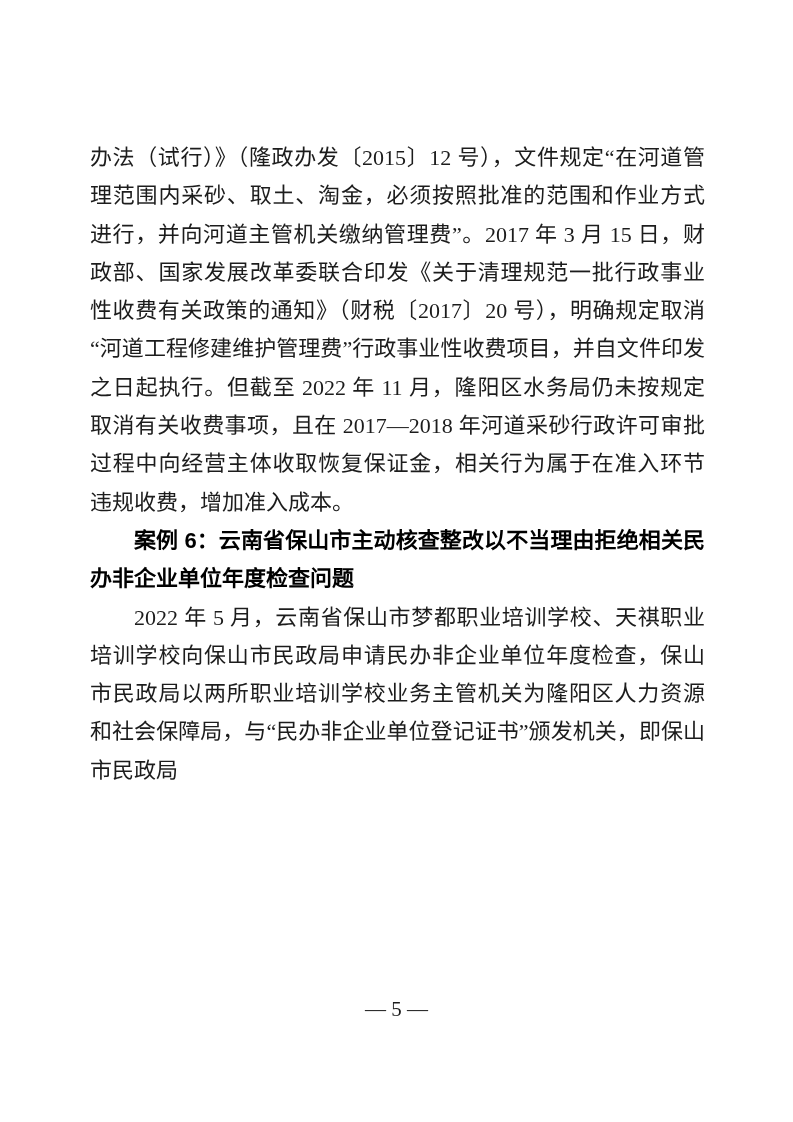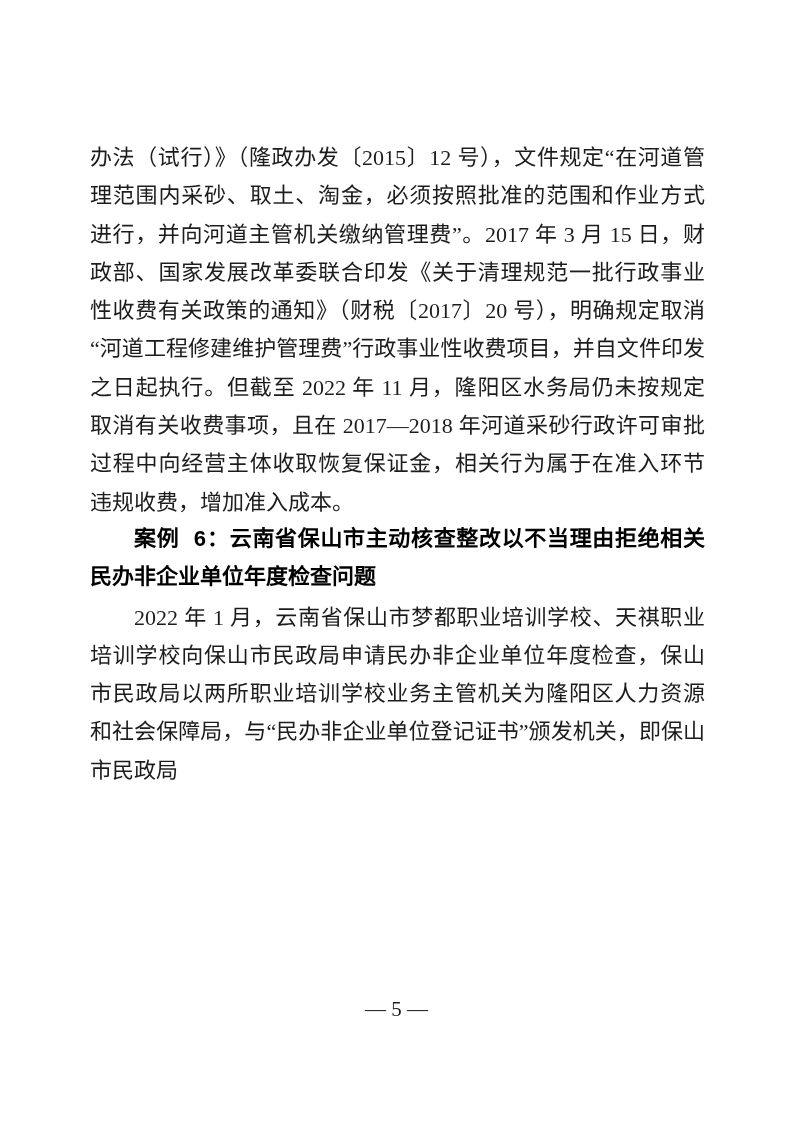--- a/index.html
+++ b/index.html
@@ -29,21 +29,21 @@
     text-justify: inter-ideograph;
   }
   .para { margin: 0; }
   .para.indent { text-indent: 44px; }
   .label {
     font-family: "Liberation Sans", "DejaVu Sans", sans-serif;
     font-weight: bold;
     color: #000000;
   }
   .heading {
-    font-family: Liberation Mono, monospace;
+    font-family: Liberation Sans, sans-serif;
     font-weight: bold;
     color: #000000;
     text-align: justify;
   }
   .footer {
     position: absolute;
     top: 997px;
     left: 0;
     width: 100%;
     text-align: center;
@@ -57,18 +57,18 @@
 
 <div class="page">
   <div class="content">
 
     <p class="para">办法（试行）》（隆政办发〔2015〕12 号），文件规定“在河道管理范围内采砂、取土、淘金，必须按照批准的范围和作业方式进行，并向河道主管机关缴纳管理费”。2017 年 3 月 15 日，财政部、国家发展改革委联合印发《关于清理规范一批行政事业性收费有关政策的通知》（财税〔2017〕20 号），明确规定取消“河道工程修建维护管理费”行政事业性收费项目，并自文件印发之日起执行。但截至 2022 年 11 月，隆阳区水务局仍未按规定取消有关收费事项，且在 2017—2018 年河道采砂行政许可审批过程中向经营主体收取恢复保证金，相关行为属于在准入环节违规收费，增加准入成本。</p>
 
 
 
     <p class="para indent heading">案例 6：云南省保山市主动核查整改以不当理由拒绝相关民办非企业单位年度检查问题</p>
 
-    <p class="para indent">2022 年 1 月，云南省保山市梦都职业培训学校、天祺职业培训学校向保山市民政局申请民办非企业单位年度检查，保山市民政局以两所职业培训学校业务主管机关为隆阳区人力资源和社会保障局，与“民办非企业单位登记证书”颁发机关，即保山市民政局</p>
+    <p class="para indent">2022 年 5 月，云南省保山市梦都职业培训学校、天祺职业培训学校向保山市民政局申请民办非企业单位年度检查，保山市民政局以两所职业培训学校业务主管机关为隆阳区人力资源和社会保障局，与“民办非企业单位登记证书”颁发机关，即保山市民政局</p>
 
   </div>
 
   <div class="footer">— 5 —</div>
 </div>
 
 </body></html>

